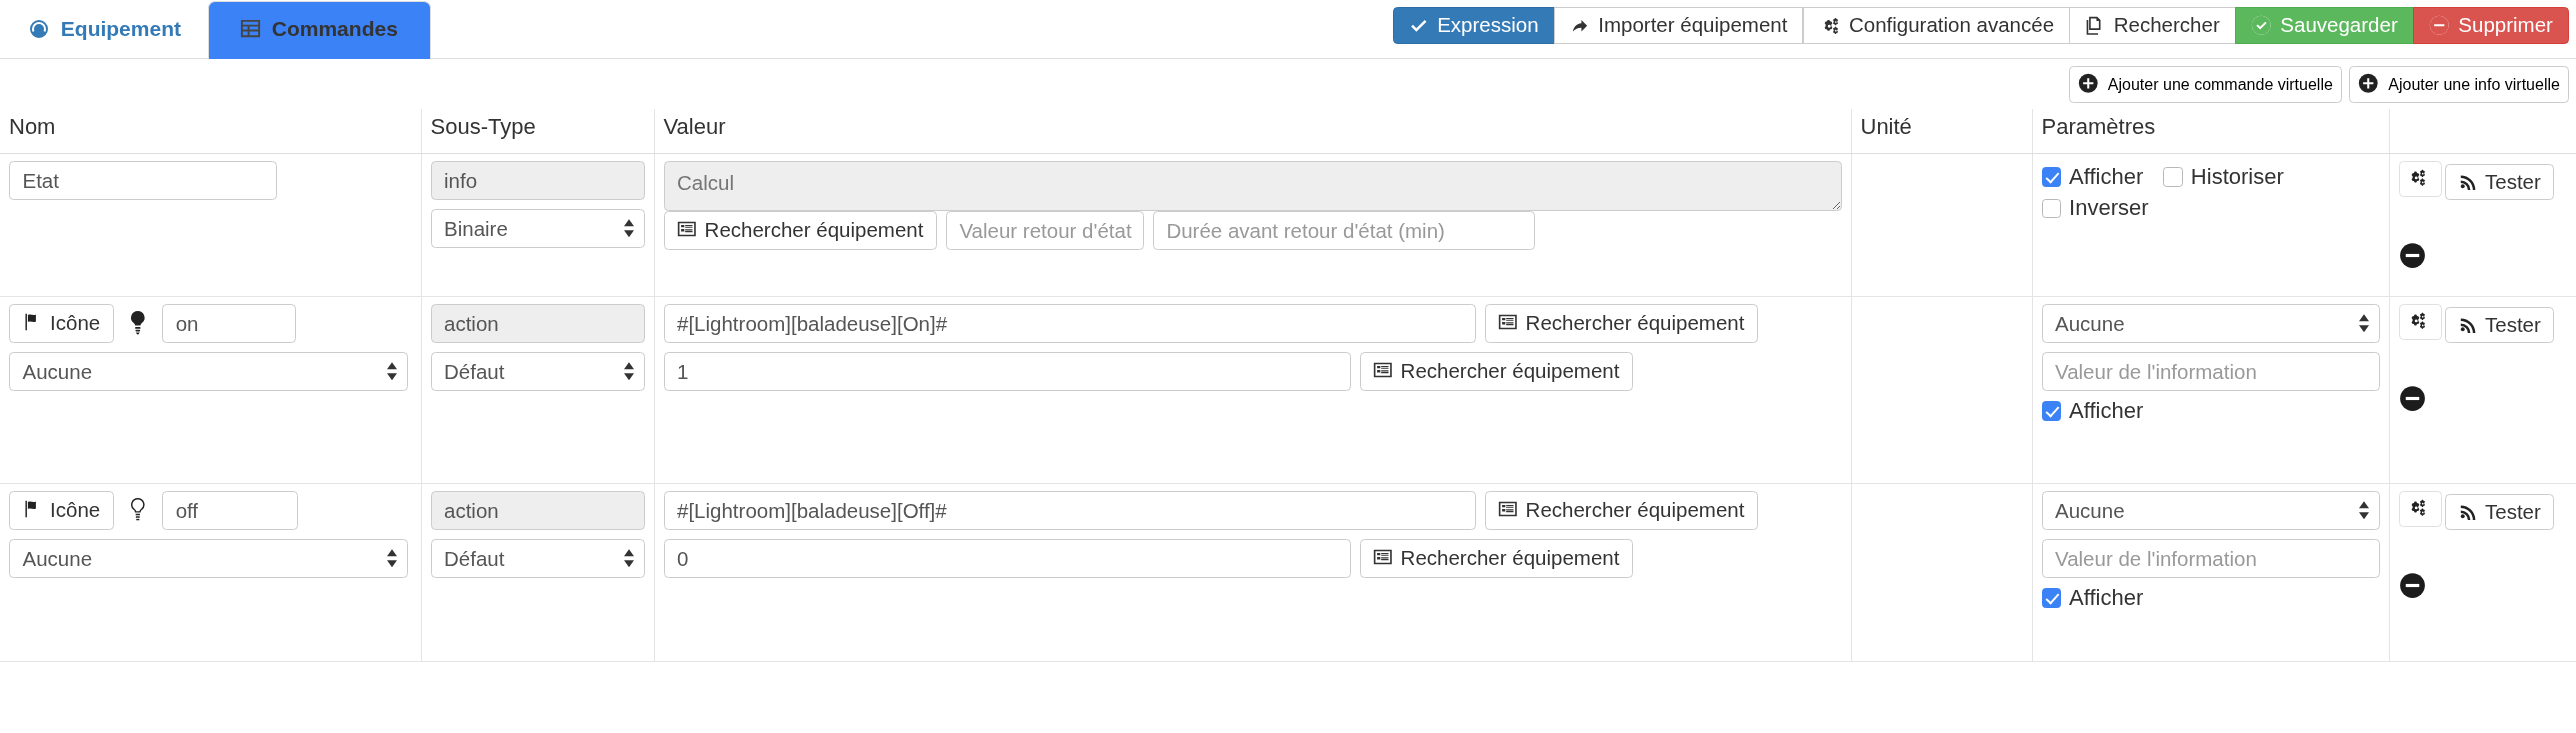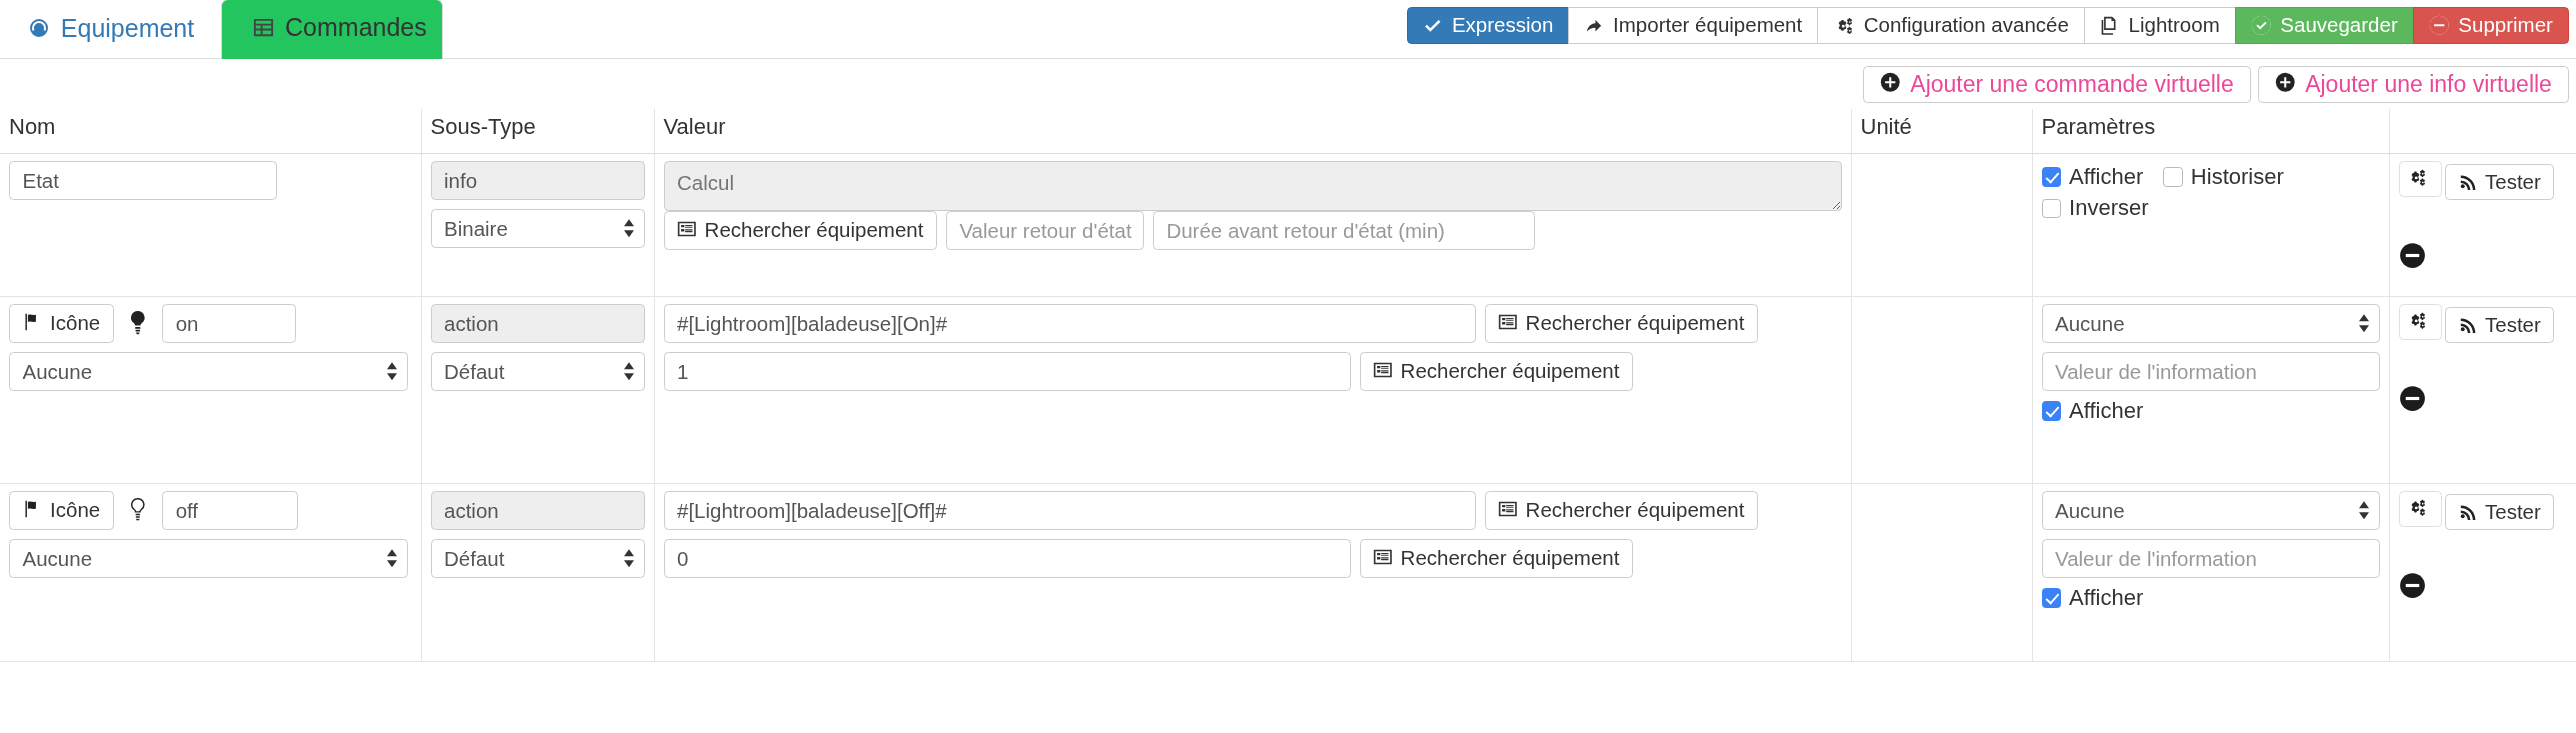--- a/index.html
+++ b/index.html
@@ -24,34 +24,35 @@
     position: absolute;
     left: 0; bottom: -1.8px;
     display: flex;
     align-items: flex-end;
     height: 59px;
   }
   .tab {
     display: flex;
     align-items: center;
     gap: 9.8px;
-    font-size: 25px;
+    font-size: 21px;
     line-height: 1;
     padding: 0 27px 19px 27px;
     white-space: nowrap;
     cursor: pointer;
+    font-weight: bold;
   }
   .tab.inactive { color: #337ab7; }
   .tab.active {
     color: #333333;
-    background: #22c55e;
+    background: #3b82f6;
     border: 1.8px solid #dddddd;
     border-bottom: 1.8px solid #ffffff;
     border-radius: 7.1px 7.1px 0 0;
-    padding: 15px 15px 19px 30px;
+    padding: 15px 32px 19px 30px;
     align-items: center;
   }
   .tab .ticon { display: inline-flex; align-items: center; }
 
   
   .btn-toolbar {
     position: absolute;
     right: 7.1px; top: 7.1px;
     display: flex;
     align-items: stretch;
@@ -87,27 +88,27 @@
   .addbar-inner {
     position: absolute;
     right: 7.1px; top: 7.1px;
     display: flex;
   }
   .btn-add {
     display: flex;
     align-items: center;
     gap: 9.8px;
     height: 37px;
-    padding: 0 16px;
-    font-size: 23px;
+    padding: 0 8px;
+    font-size: 16px;
     line-height: 1;
     background: #ffffff;
     border: 0.9px solid #cccccc;
     border-radius: 4.5px;
-    color: #ec4899;
+    color: #000000;
     white-space: nowrap;
     cursor: pointer;
   }
   .btn-add + .btn-add { margin-left: 7.1px; }
 
   
   table.cmd-table {
     width: 2576px;
     border-collapse: collapse;
     table-layout: fixed;
@@ -330,21 +331,21 @@
       <span>Configuration avancée</span>
     </button>
 
     <button class="btn">
       <span class="bicon">
         <svg width="19.6" height="19.6" viewBox="0 0 24 24" fill="#333333">
             <path d="M5 1h10l4 4v12H5V1zm2 2v12h10V6h-3V3H7z"></path>
             <path d="M2 5h2v16h12v2H2V5z"></path>
           </svg>
       </span>
-      <span>Lightroom</span>
+      <span>Rechercher</span>
     </button>
 
     <button class="btn success">
       <span class="bicon">
         <svg width="20.5" height="20.5" viewBox="0 0 24 24">
             <circle cx="12" cy="12" r="11" fill="#ffffff"></circle>
             <path d="M12 1a11 11 0 1 0 0 22 11 11 0 0 0 0-22zm-1.3 16l-4.4-4.4 1.6-1.6 2.8 2.8 6-6 1.6 1.6z" fill="#5cb85c"></path>
           </svg>
       </span>
       <span>Sauvegarder</span>

